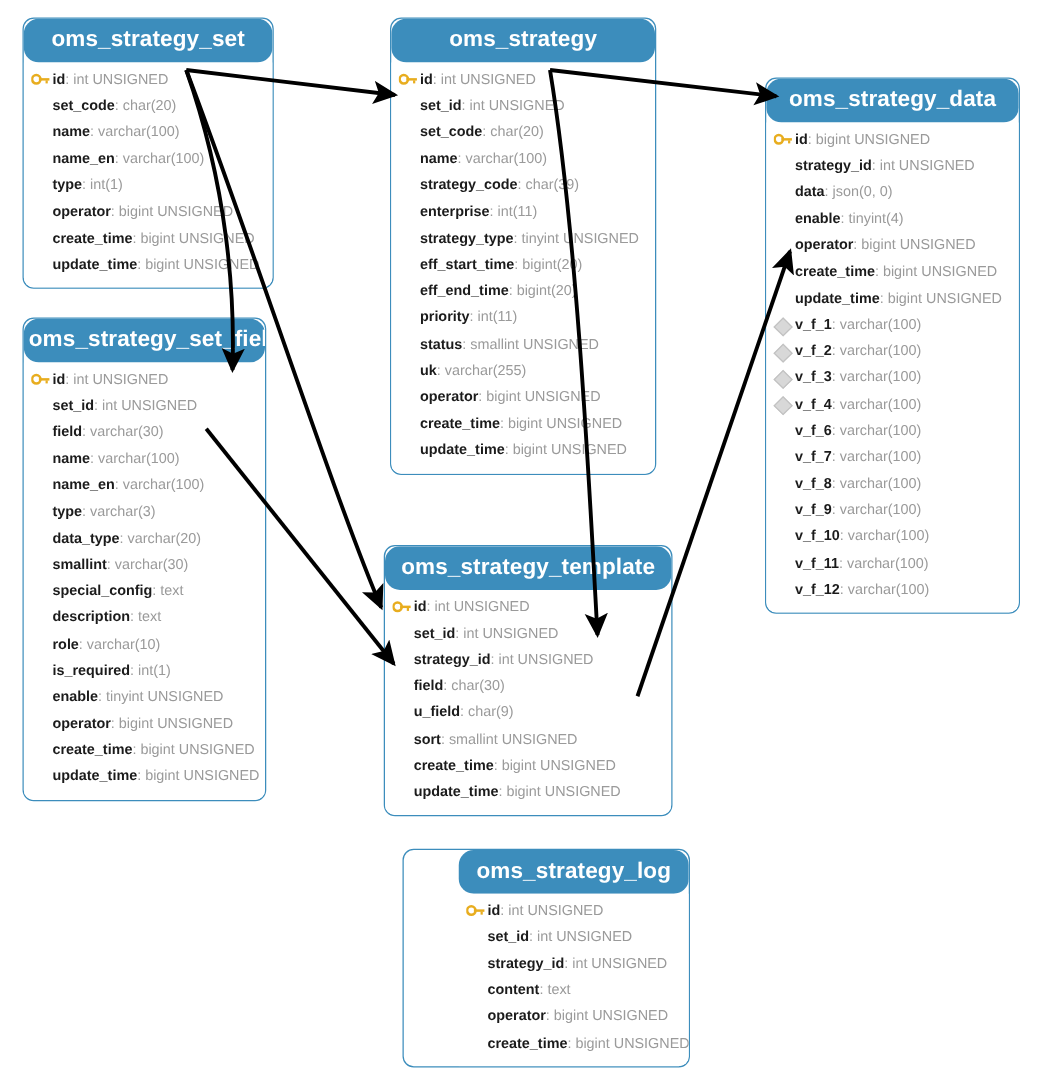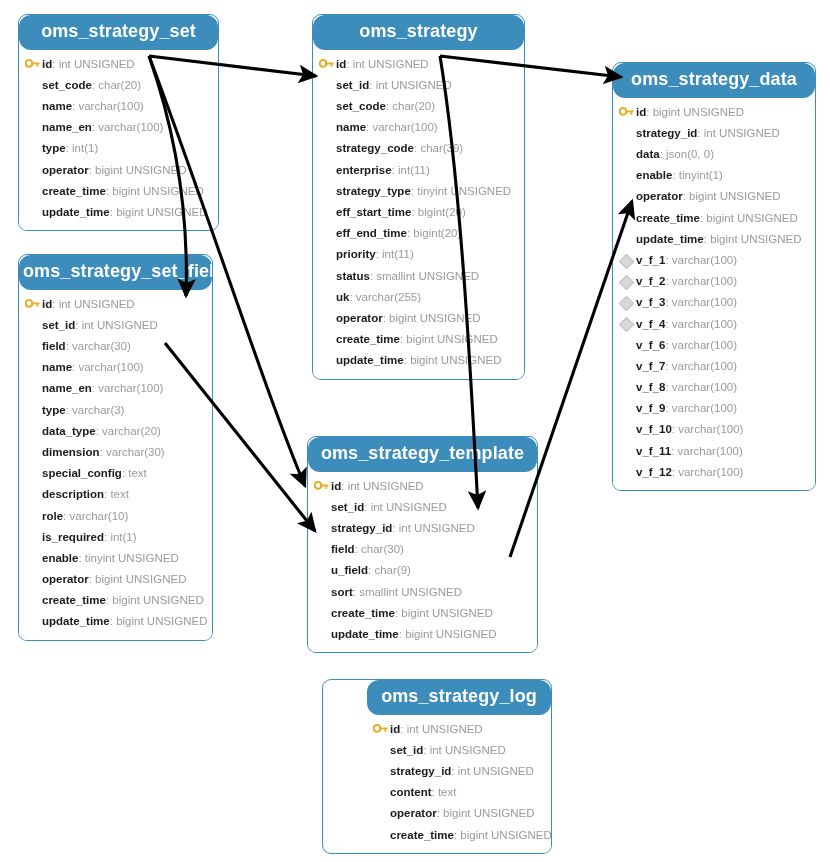--- a/index.html
+++ b/index.html
@@ -242,21 +242,21 @@
           <div class="col-row">
             <span class="col-mark"></span>
             <span class="col-text"><span class="col-name">strategy_id</span>: <span>int UNSIGNED</span></span>
           </div>
           <div class="col-row">
             <span class="col-mark"></span>
             <span class="col-text"><span class="col-name">data</span>: <span>json(0, 0)</span></span>
           </div>
           <div class="col-row">
             <span class="col-mark"></span>
-            <span class="col-text"><span class="col-name">enable</span>: <span>tinyint(1)</span></span>
+            <span class="col-text"><span class="col-name">enable</span>: <span>tinyint(4)</span></span>
           </div>
           <div class="col-row">
             <span class="col-mark"></span>
             <span class="col-text"><span class="col-name">operator</span>: <span>bigint UNSIGNED</span></span>
           </div>
           <div class="col-row">
             <span class="col-mark"></span>
             <span class="col-text"><span class="col-name">create_time</span>: <span>bigint UNSIGNED</span></span>
           </div>
           <div class="col-row">
@@ -349,21 +349,21 @@
           <div class="col-row">
             <span class="col-mark"></span>
             <span class="col-text"><span class="col-name">type</span>: <span>varchar(3)</span></span>
           </div>
           <div class="col-row">
             <span class="col-mark"></span>
             <span class="col-text"><span class="col-name">data_type</span>: <span>varchar(20)</span></span>
           </div>
           <div class="col-row">
             <span class="col-mark"></span>
-            <span class="col-text"><span class="col-name">dimension</span>: <span>varchar(30)</span></span>
+            <span class="col-text"><span class="col-name">smallint</span>: <span>varchar(30)</span></span>
           </div>
           <div class="col-row">
             <span class="col-mark"></span>
             <span class="col-text"><span class="col-name">special_config</span>: <span>text</span></span>
           </div>
           <div class="col-row">
             <span class="col-mark"></span>
             <span class="col-text"><span class="col-name">description</span>: <span>text</span></span>
           </div>
           <div class="col-row">

